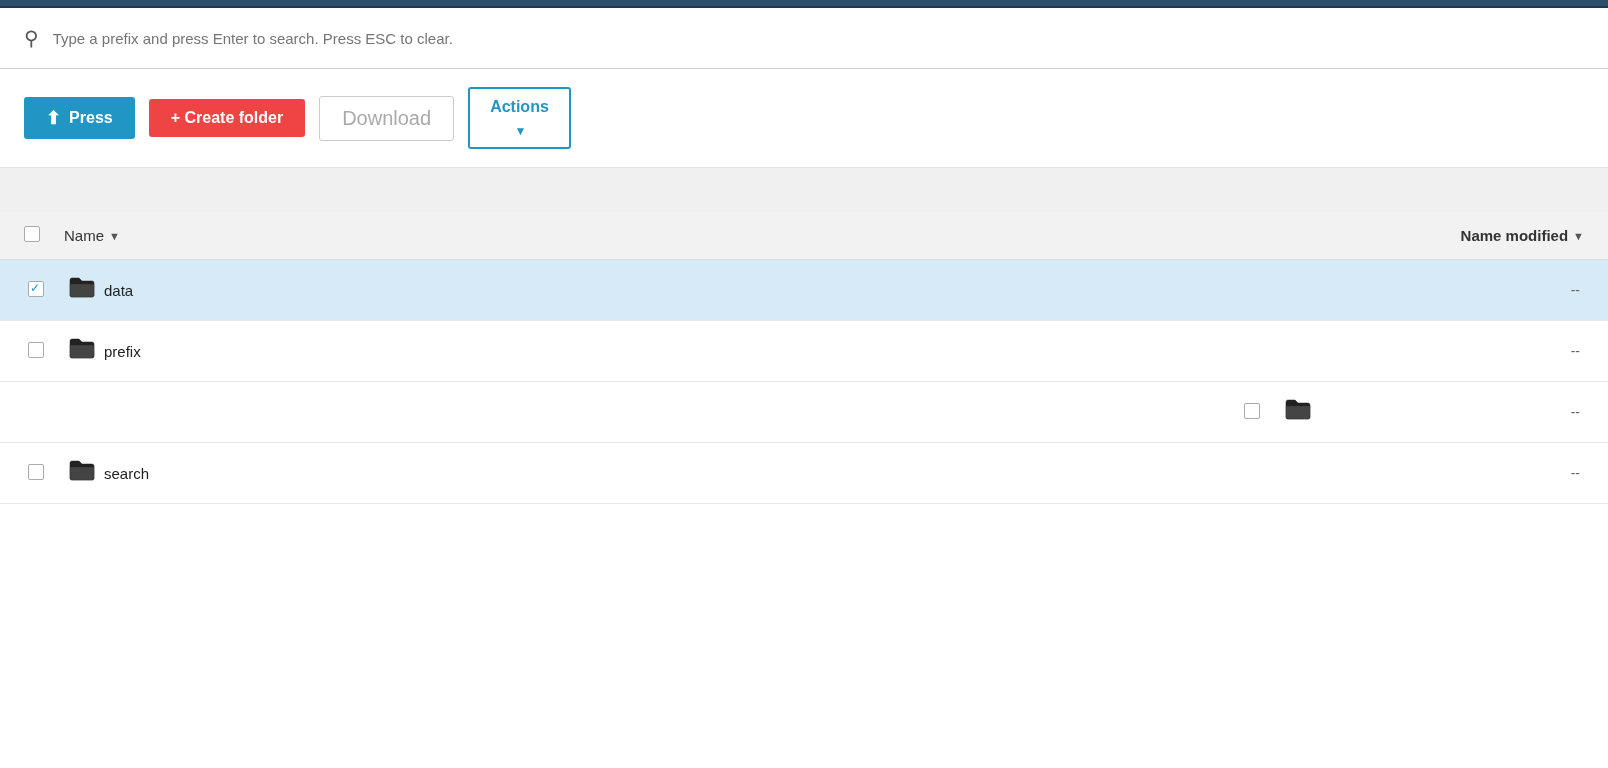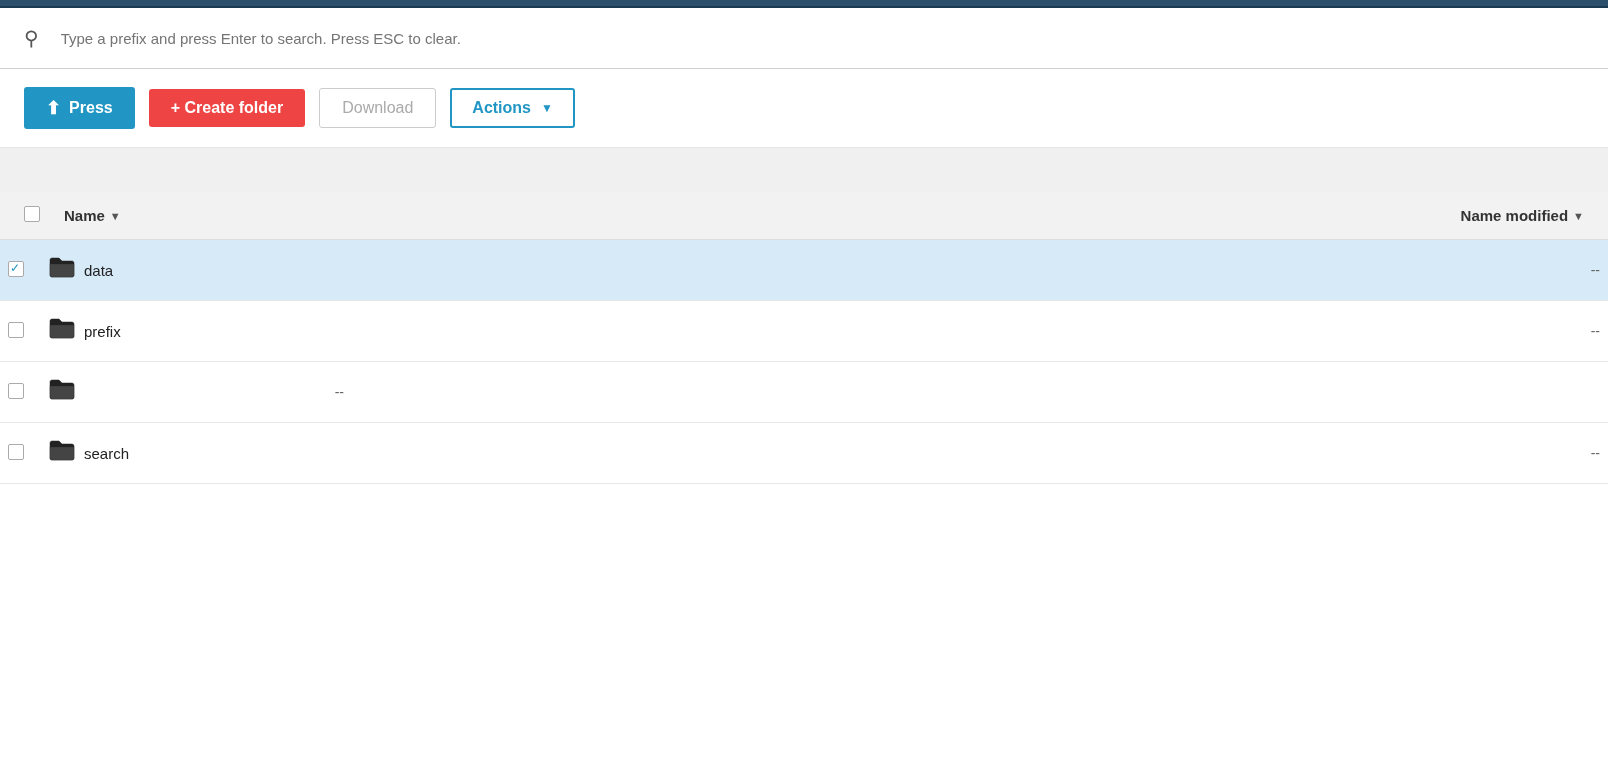--- a/index.html
+++ b/index.html
@@ -31,21 +31,20 @@
       margin-right: 14px;
       flex-shrink: 0;
     }
     .search-input {
       border: none;
       outline: none;
       font-size: 15px;
       color: #999;
       width: 100%;
       background: transparent;
-      margin-left: 8px;
     }
 
     
     .toolbar-row {
       display: flex;
       align-items: center;
       padding: 18px 24px;
       gap: 14px;
       background: #fff;
       border-bottom: 1px solid #e5e5e5;
@@ -78,36 +77,37 @@
       font-weight: 600;
       cursor: pointer;
     }
 
     .btn-download {
       background: #fff;
       color: #aaa;
       border: 1px solid #ccc;
       border-radius: 3px;
       padding: 10px 22px;
-      font-size: 16px;
+      font-size: 20px;
       cursor: not-allowed;
     }
 
     .btn-actions {
       display: flex;
       align-items: center;
       gap: 8px;
       background: #fff;
       color: #2196c4;
       border: 2px solid #2196c4;
       border-radius: 3px;
       padding: 9px 20px;
       font-size: 16px;
       font-weight: 600;
       cursor: pointer;
+      flex-direction: column;
     }
 
     .chevron-down {
       font-size: 12px;
       margin-left: 2px;
     }
 
     
     .breadcrumb-area {
       padding: 10px 24px;
@@ -125,42 +125,43 @@
     }
     .col-checkbox {
       width: 40px;
       flex-shrink: 0;
     }
     .col-name {
       flex: 1;
       display: flex;
       align-items: center;
       gap: 5px;
-      font-weight: 700;
+      font-weight: 400;
       font-size: 15px;
     }
     .col-modified {
       width: 260px;
       text-align: right;
       font-weight: 700;
       font-size: 15px;
       display: flex;
       align-items: center;
       justify-content: flex-end;
       gap: 5px;
     }
 
     
     .file-row {
       display: flex;
       align-items: center;
-      padding: 16px 8px;
+      padding: 16px 28px;
       border-bottom: 1px solid #e8e8e8;
       background: #fff;
       cursor: pointer;
+      justify-content: flex-end;
     }
     .file-row.selected {
       background: #d6eaf8;
     }
 
     .row-checkbox {
       width: 40px;
       flex-shrink: 0;
     }
     .row-icon {

